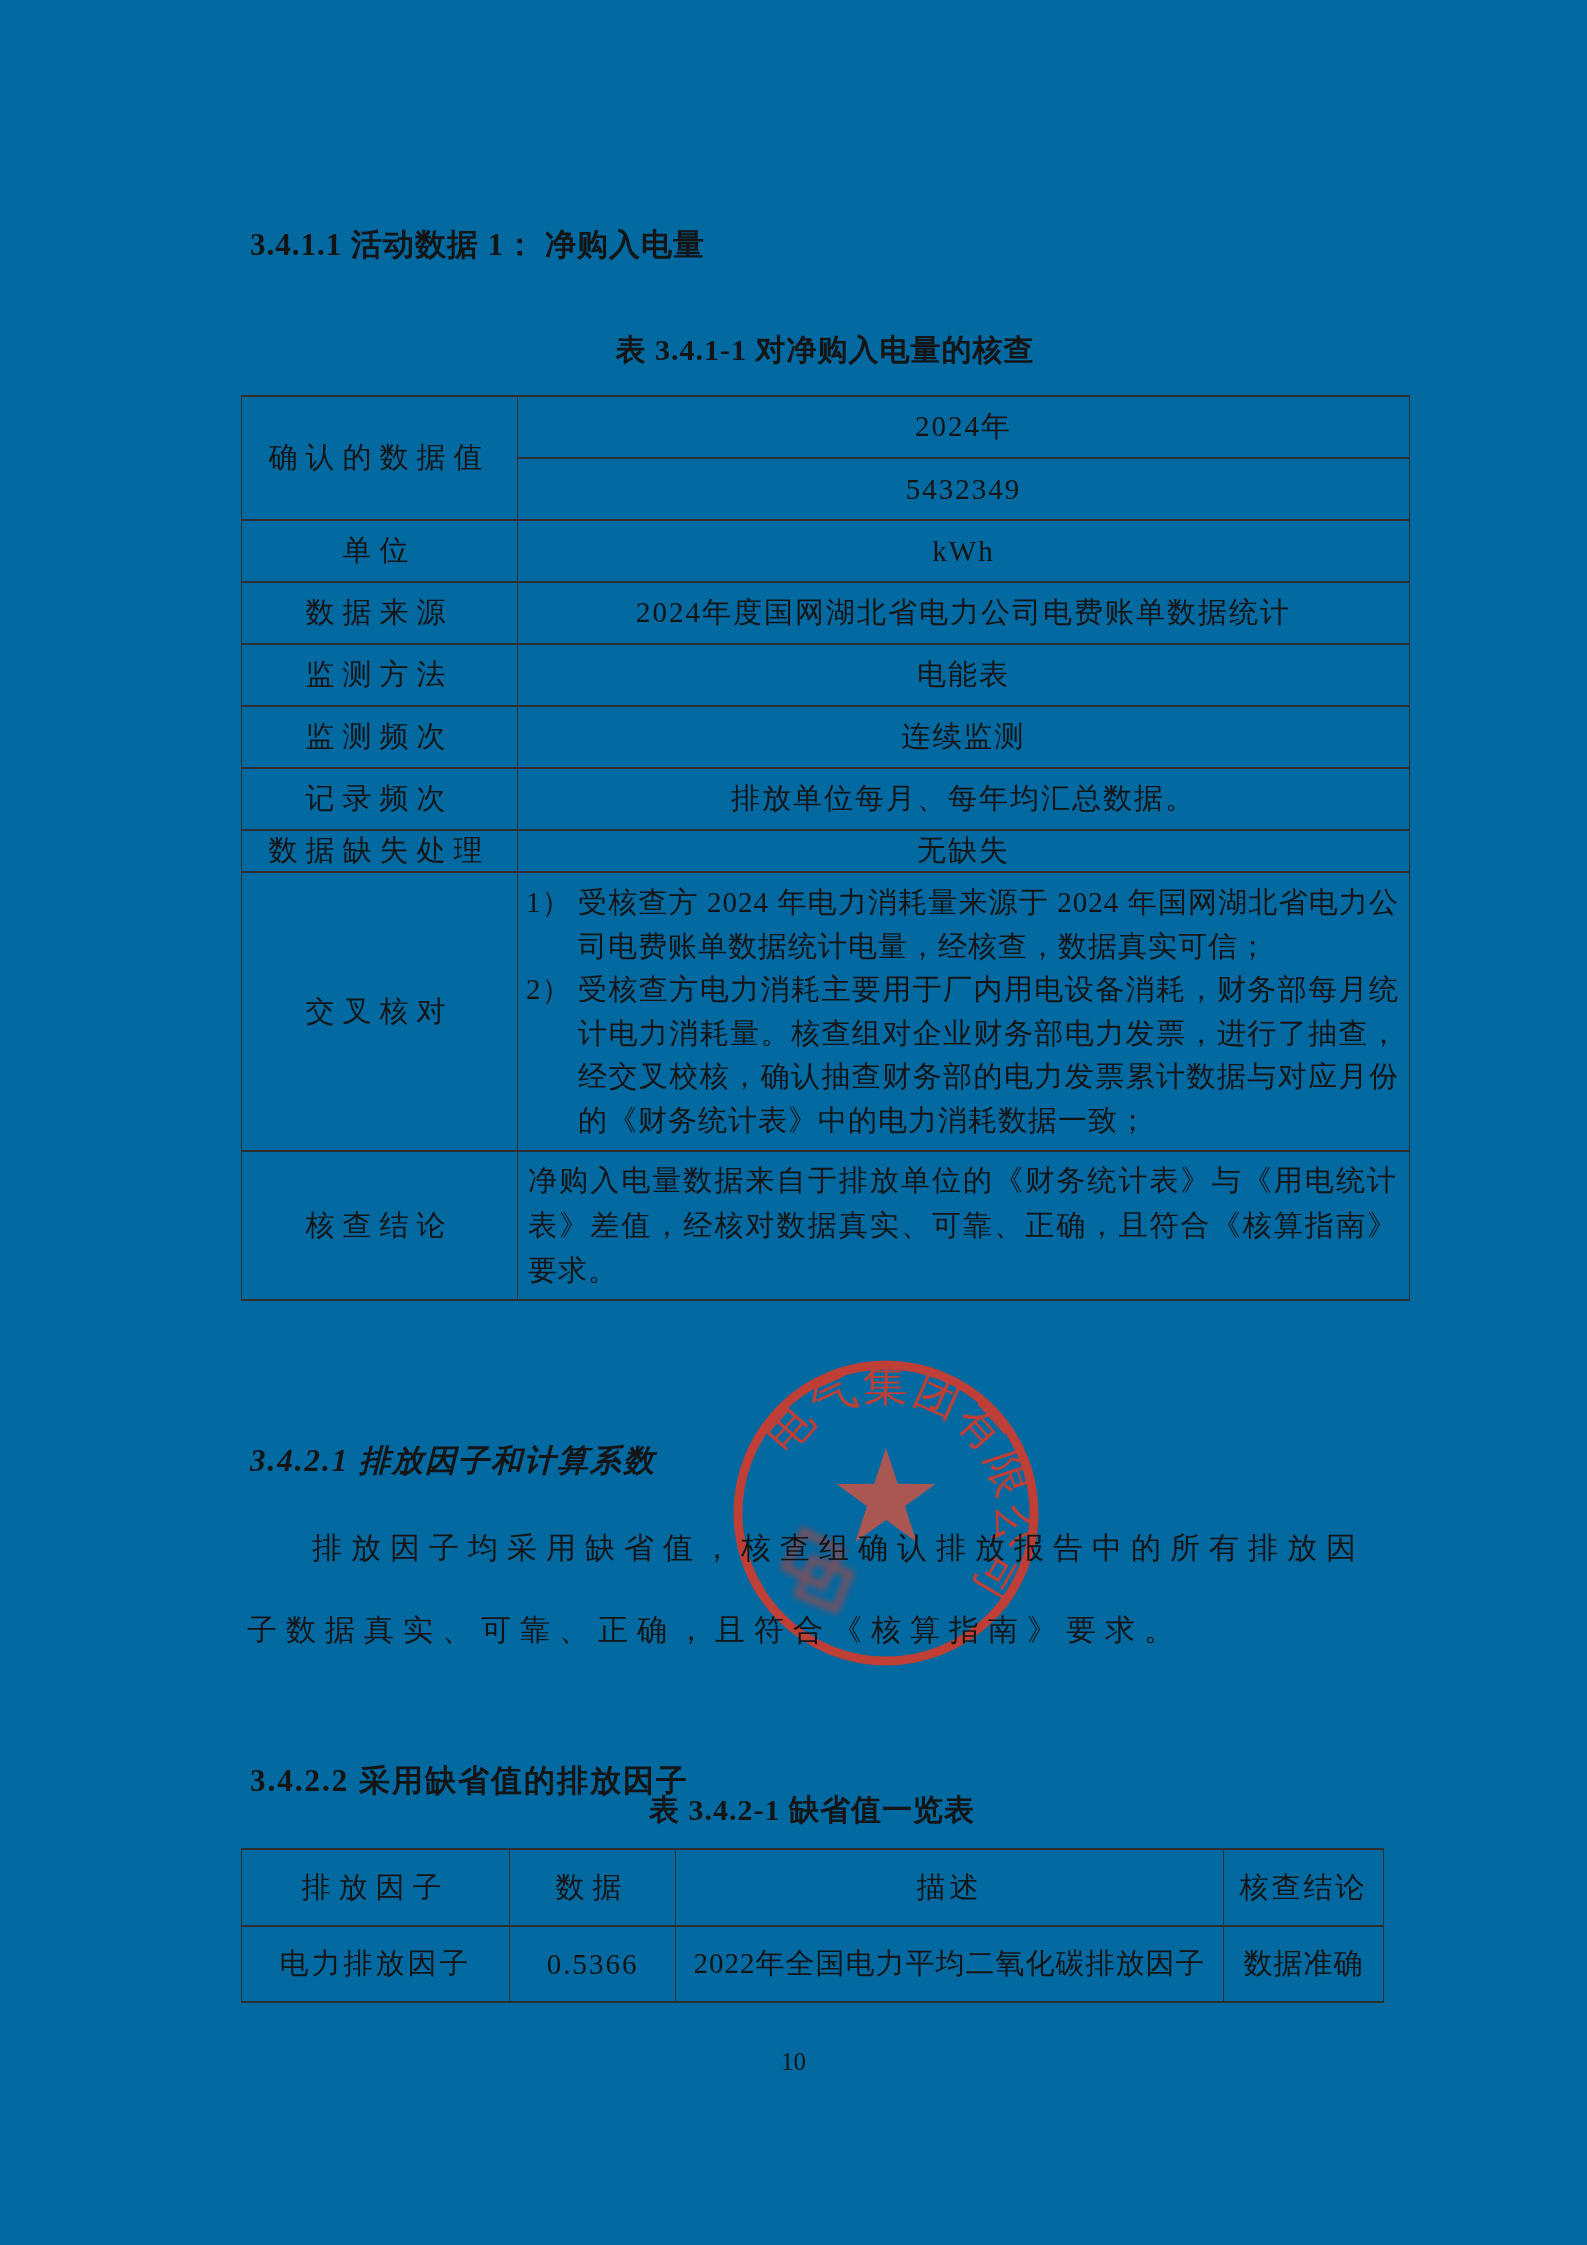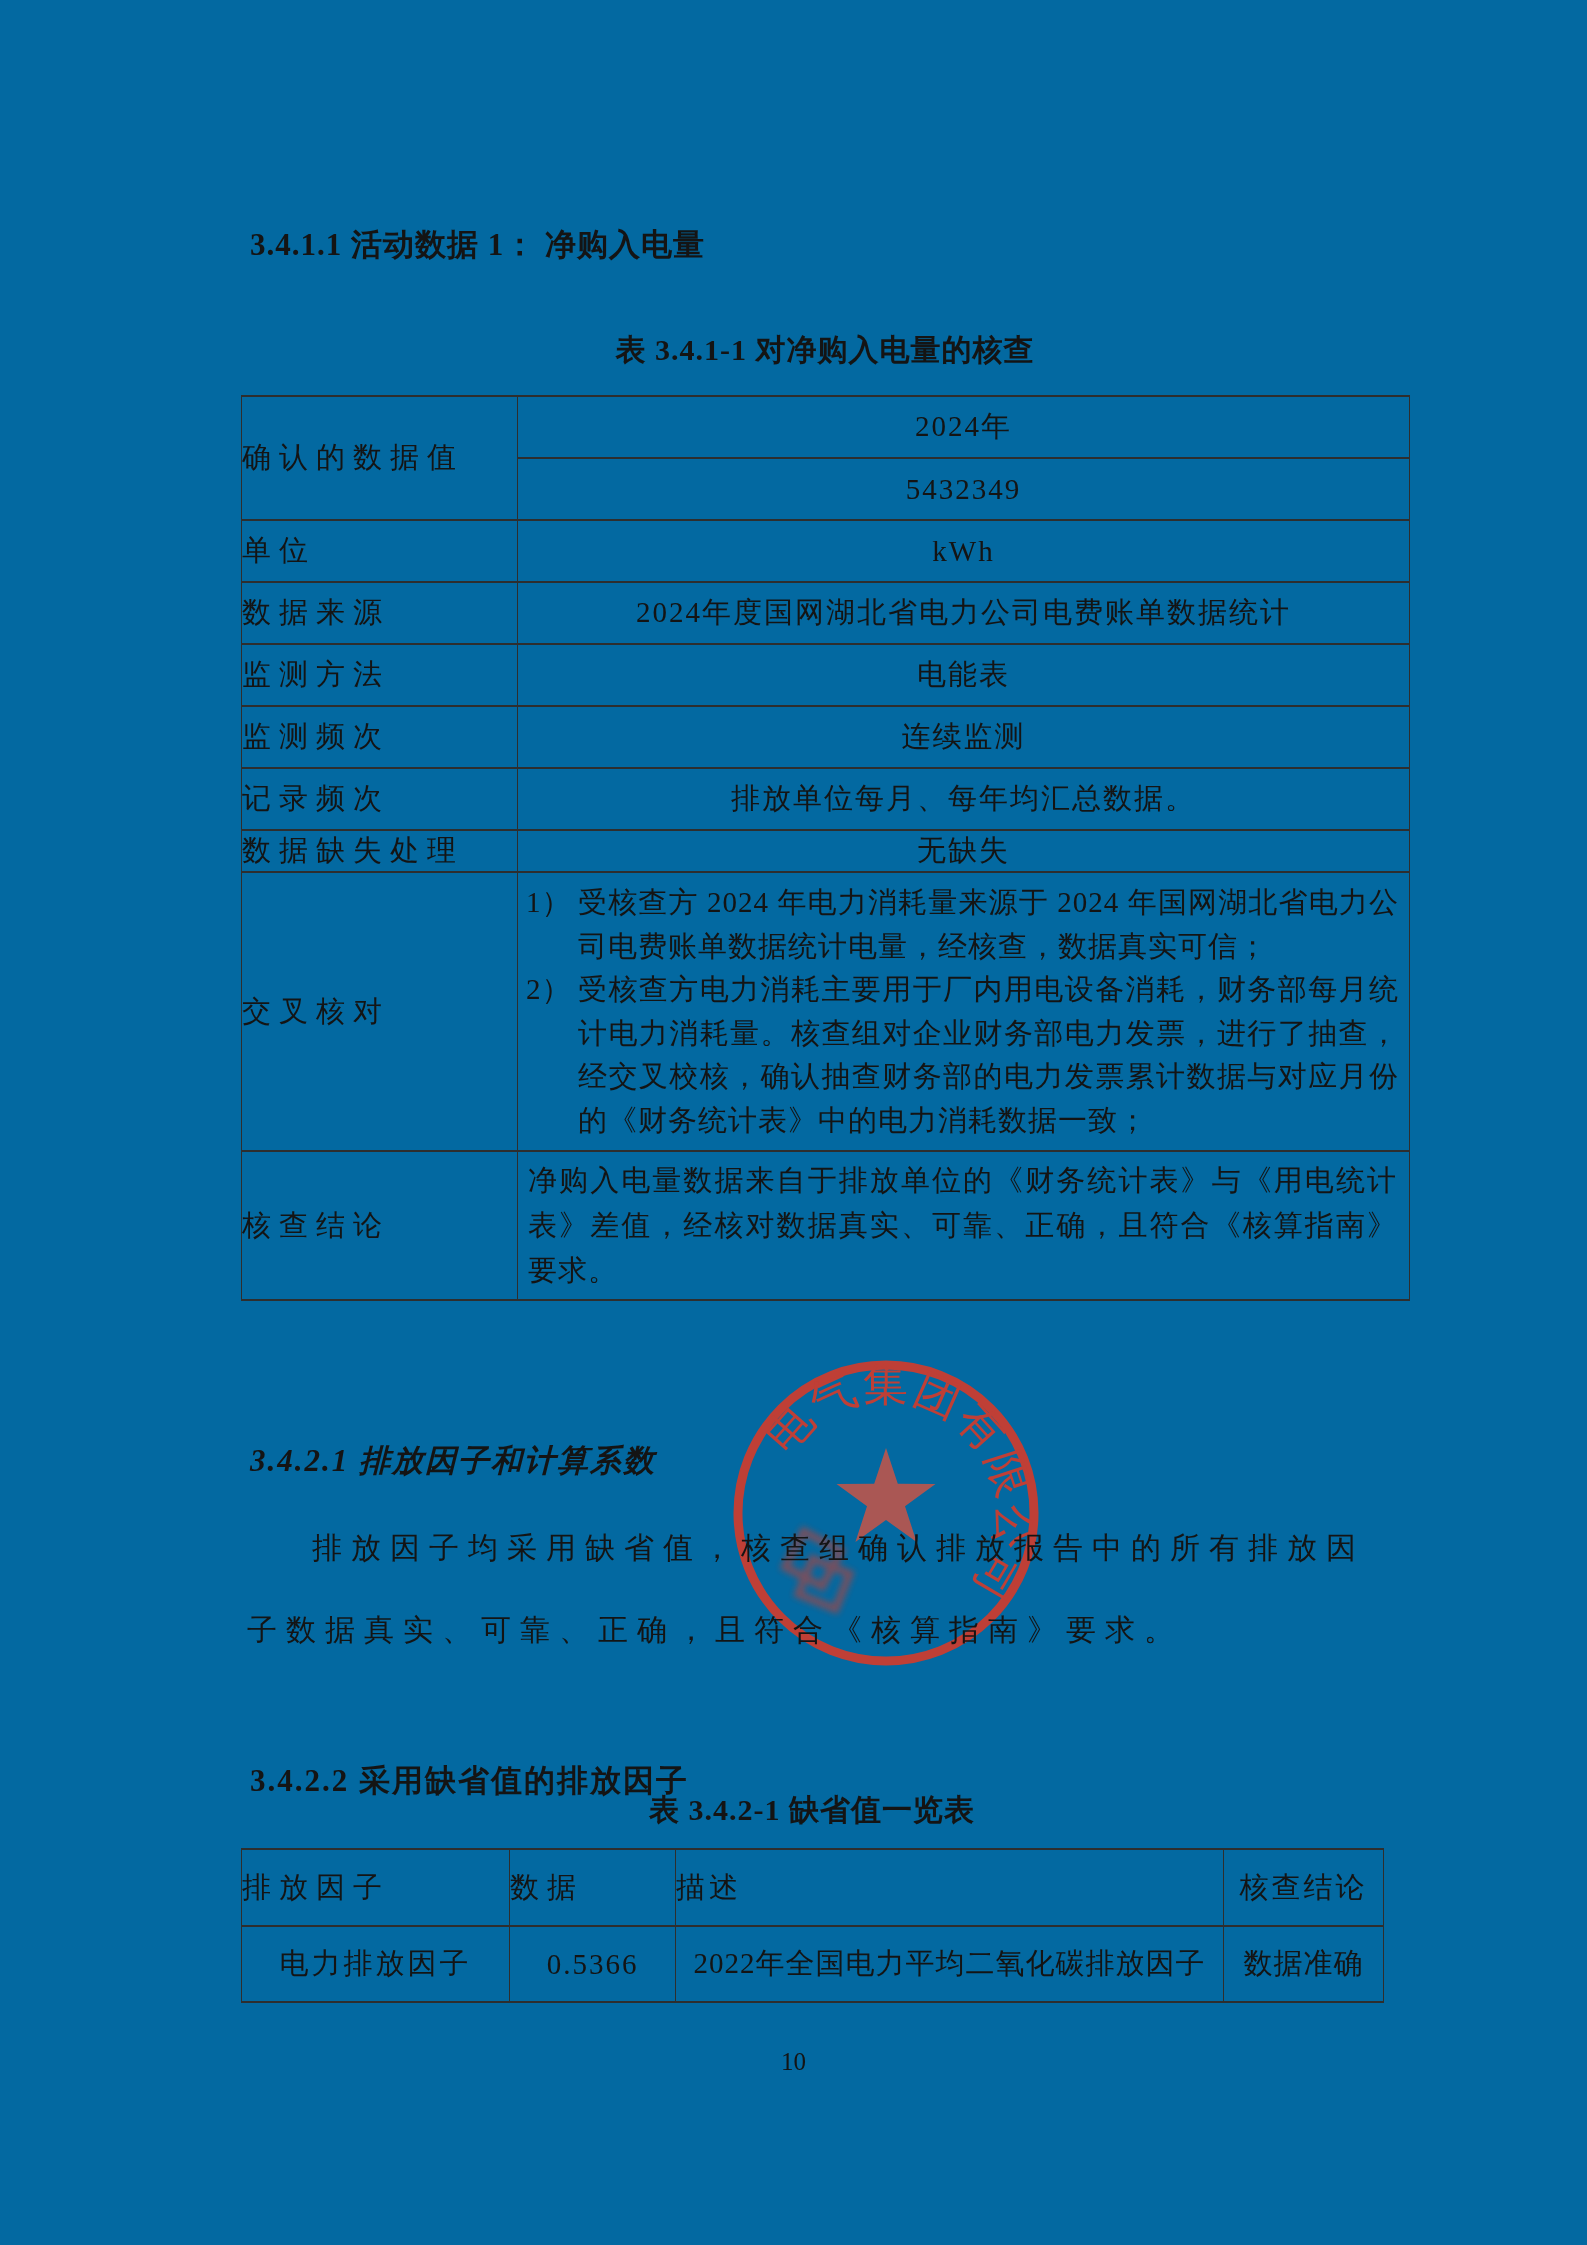--- a/index.html
+++ b/index.html
@@ -15,21 +15,21 @@
   .abs{position:absolute;}
   .heading{font-weight:bold;white-space:nowrap;z-index:3;}
   .h1{font-size:31px;letter-spacing:1px;}
   .h2{font-size:34px;letter-spacing:2px;}
   .h3{font-size:31px;letter-spacing:2px;font-style:italic;}
   .h4{font-size:31px;letter-spacing:2px;}
   .tbl-title{font-weight:bold;font-size:30px;text-align:center;letter-spacing:1px;z-index:3;}
   table{border-collapse:collapse;table-layout:fixed;z-index:3;position:absolute;background:transparent;}
   td,th{border:1.6px solid #2e2e2e;border-top-width:2.4px;border-bottom-width:2.4px;
         padding:0;vertical-align:middle;font-size:29px;font-weight:normal;}
-  .lbl{text-align:left;letter-spacing:8px;}
+  .lbl{text-align:center;letter-spacing:8px;}
   .val{text-align:center;letter-spacing:2px;}
   .txtcell{text-align:left;padding:8px 10px 8px 6px;}
   .cc-item{display:flex;line-height:43.5px;letter-spacing:1px;}
   .cc-marker{flex:0 0 52px;text-align:left;padding-left:2px;}
   .cc-text{flex:1;text-align:justify;}
   .concl{line-height:45px;letter-spacing:1px;text-align:justify;padding:6px 12px 6px 10px;}
   .para-line{font-size:30px;letter-spacing:9px;white-space:nowrap;z-index:3;}
   .page-num{font-size:25px;text-align:center;width:100%;z-index:3;}
   .stamp{z-index:2;opacity:0.88;}
 </style>

